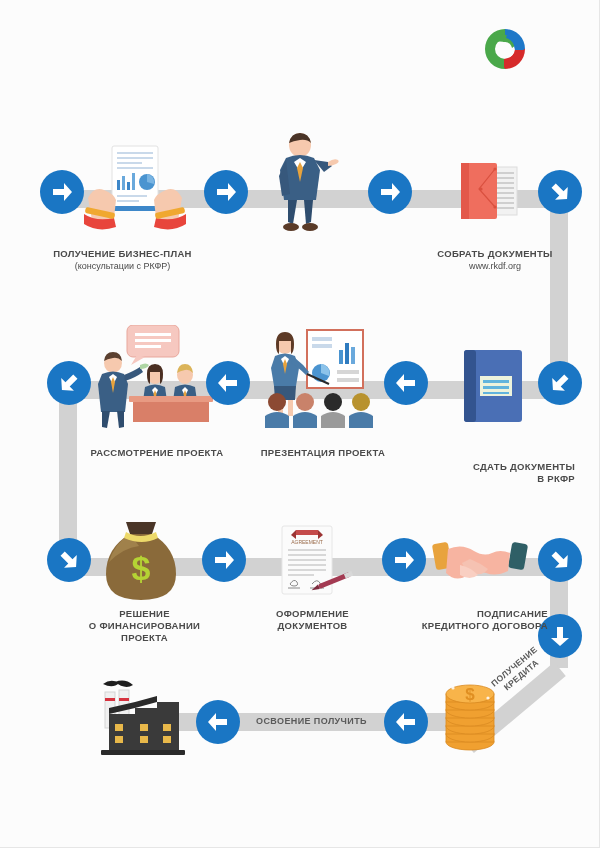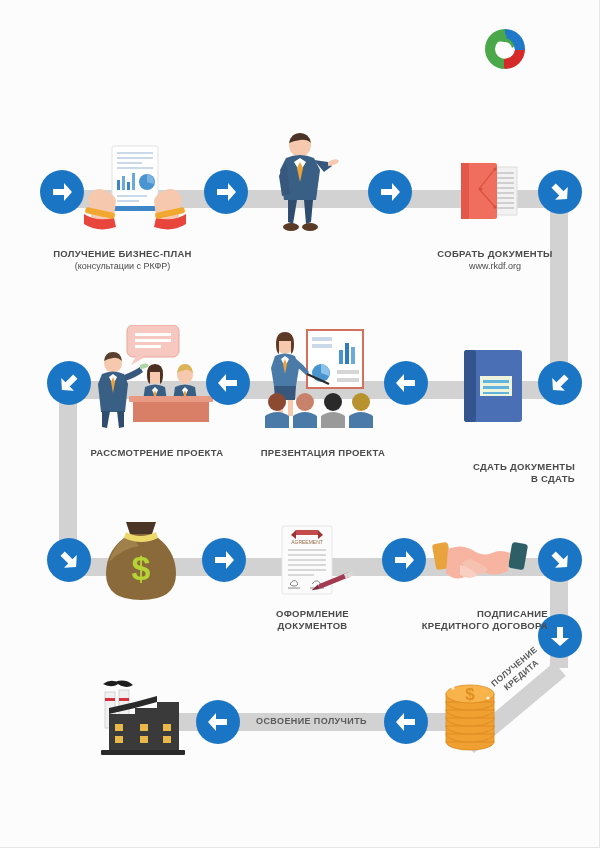--- a/index.html
+++ b/index.html
@@ -441,23 +441,28 @@
     <div>СОБРАТЬ ДОКУМЕНТЫ</div>
     <div class="sub">www.rkdf.org</div>
   </div>
 
   <div class="lbl" style="left:248px;top:447px;width:150px;">
     <div>ПРЕЗЕНТАЦИЯ ПРОЕКТА</div>
   </div>
 
   <div class="lbl" style="left:420px;top:447px;width:155px;text-align:right;margin-top:14px;">
     <div>СДАТЬ ДОКУМЕНТЫ</div>
-    <div>В СДАТЬ</div>
-  </div>
-
+    <div>В РКФР</div>
+  </div>
+
+  <div class="lbl" style="left:62px;top:608px;width:165px;">
+    <div>РЕШЕНИЕ</div>
+    <div>О ФИНАНСИРОВАНИИ</div>
+    <div>ПРОЕКТА</div>
+  </div>
 
   <div class="lbl" style="left:240px;top:608px;width:145px;">
     <div>ОФОРМЛЕНИЕ</div>
     <div>ДОКУМЕНТОВ</div>
   </div>
 
   <div class="lbl" style="left:398px;top:608px;width:150px;text-align:right;">
     <div>ПОДПИСАНИЕ</div>
     <div>КРЕДИТНОГО ДОГОВОРА</div>
   </div>

